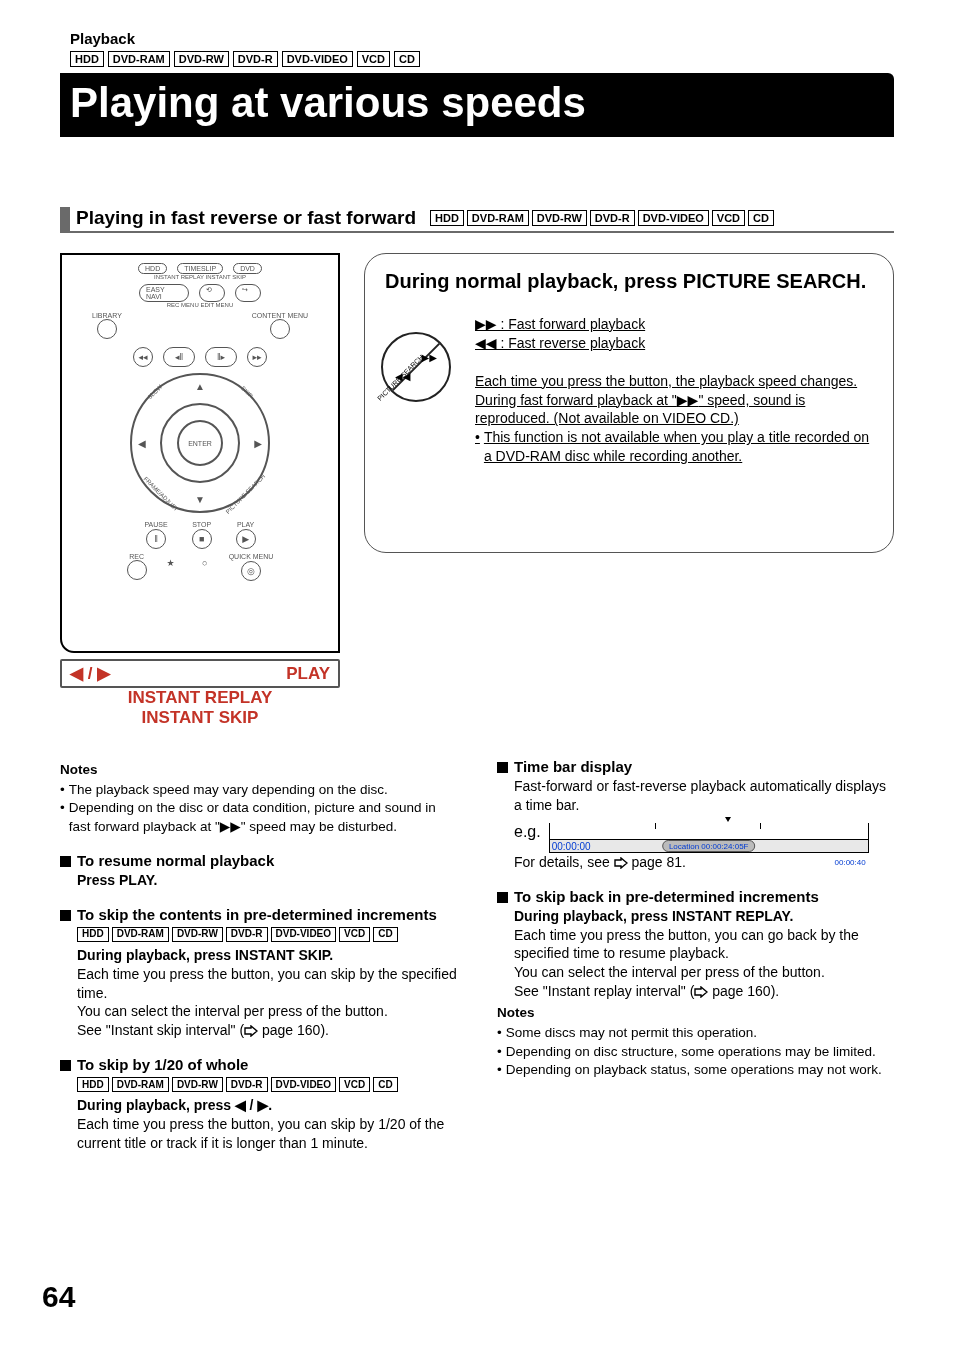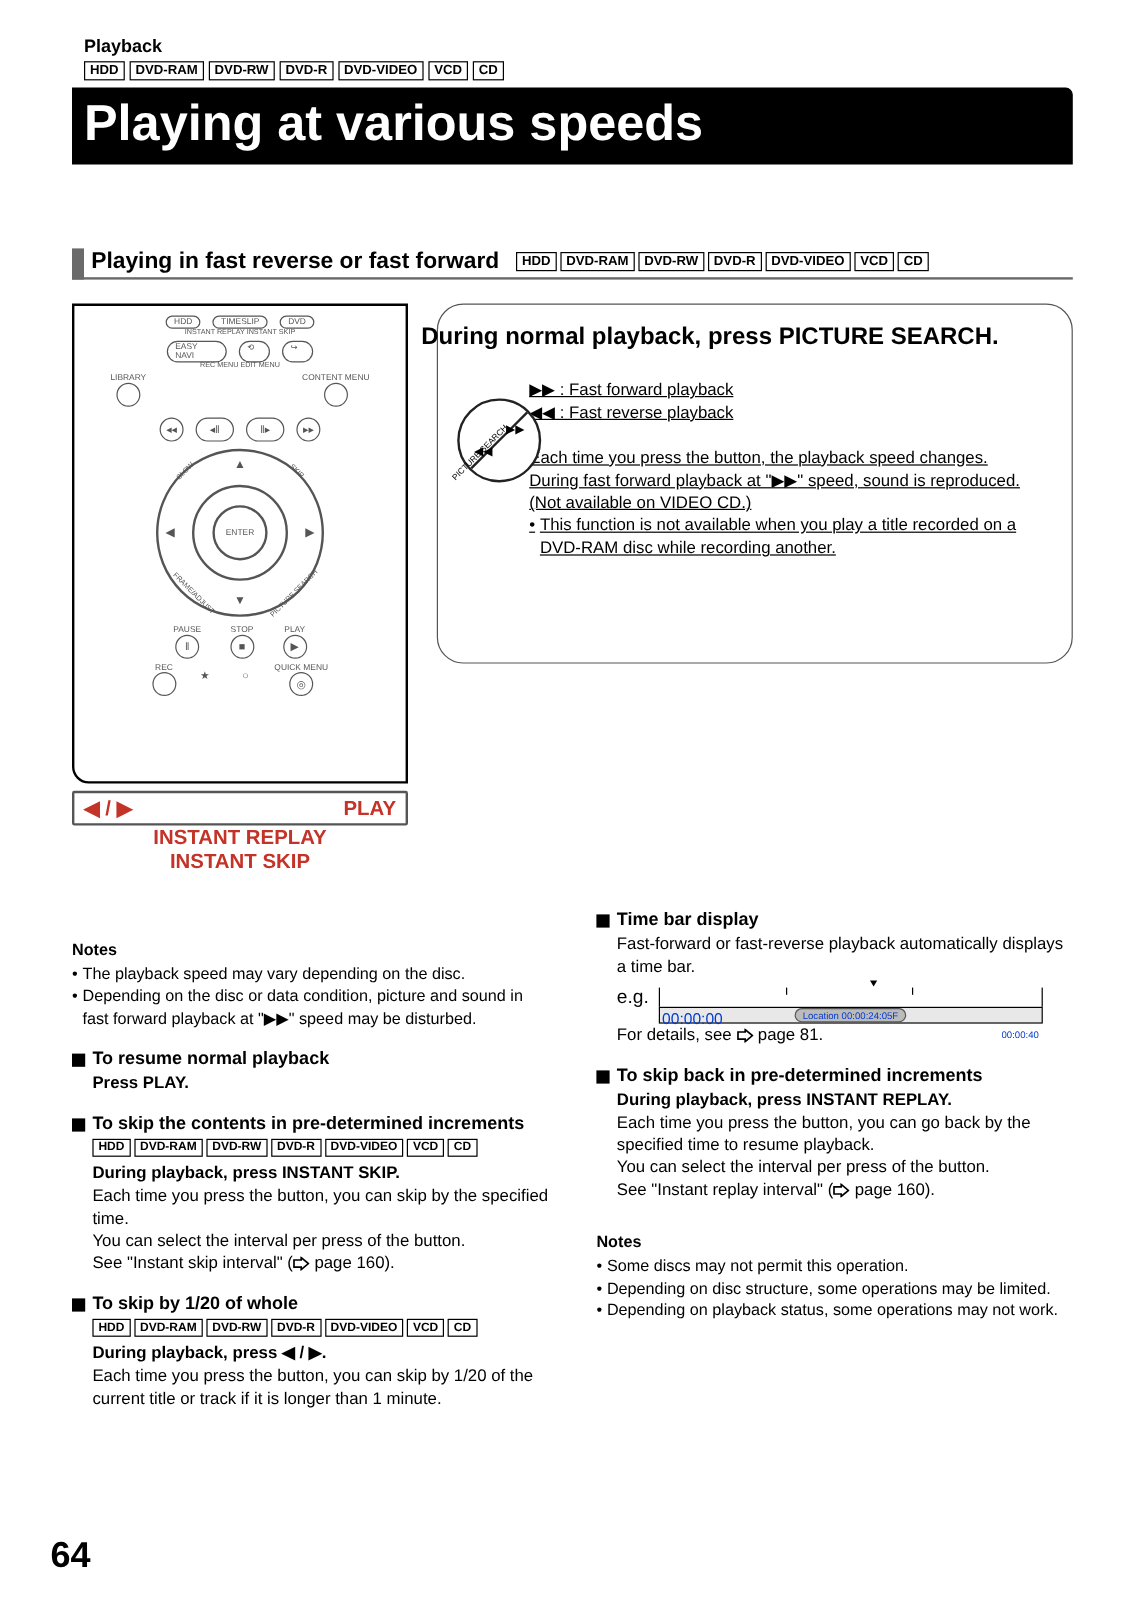--- a/index.html
+++ b/index.html
@@ -123,21 +123,21 @@
     display:flex; justify-content:space-between; align-items:center;
     border:2px solid #555; padding:2px 8px; border-radius:2px;
   }
   .redish { color:#c33327; font-weight:bold; font-size:17px; }
   .red-center { text-align:center; color:#c33327; font-weight:bold; font-size:17px; }
   
   .bubble-wrap { flex:1; position:relative; }
   .bubble {
     border: 1px solid #555;
     border-radius: 22px;
-    padding: 16px 20px 18px 76px;
+    padding: 16px 20px 18px 110px;
     position: relative;
     min-height: 300px;
   }
   .bubble-title {
     font-size: 20px; font-weight: bold; margin:0 0 22px -90px;
   }
   .rocker {
     position:absolute; left:16px; top:78px;
     width:80px; height:80px;
   }
@@ -145,21 +145,21 @@
     width:70px; height:70px; border:2px solid #222; border-radius:50%;
     position:relative; background:#fff;
   }
   .rocker-line { position:absolute; left:50%; top:0; bottom:0; width:2px; background:#222; transform:translateX(-50%) rotate(45deg);}
   .rocker-label { font-size:7px; position:absolute; bottom:-2px; left:-2px; transform:rotate(-45deg); transform-origin:left bottom;}
   .rocker-ff { position:absolute; top:18px; right:12px; font-size:10px;}
   .rocker-fr { position:absolute; bottom:18px; left:12px; font-size:10px;}
   .bubble-text { font-size: 14px; line-height:1.35;text-decoration:underline; }
   .arrow-glyph { font-family: inherit; }
   .notes-block { font-size: 13.5px; line-height: 1.35; }
-  .notes-head { font-weight:bold; margin: 25px 0 2px; }
+  .notes-head { font-weight:bold; margin: 3px 0 2px; }
   .bullet { display:flex; gap:4px; }
   .bullet::before{ content:"•"; }
   
   .sq-head {
     display:flex; align-items:flex-start; gap:6px;
     font-weight:bold; font-size:15px; margin: 16px 0 2px;
   }
   .sq-head::before {
     content:""; width:11px; height:11px; background:#000; margin-top:4px; flex:0 0 11px;
   }
@@ -186,21 +186,21 @@
   .timebar-tick { position:absolute; top:0; height:6px; border-left:1px solid #000;}
   .timebar-line2 {
     border:1px solid #000; height:14px; position:relative;
     background:linear-gradient(#e8e8e8,#e8e8e8);
   }
   .loc-pill {
     position:absolute; left:50%; top:0; transform:translateX(-50%);
     background:#bbb; border:1px solid #555; border-radius:7px;
     font-size:8px; padding:0 6px; color:#003bd2; height:12px; line-height:11px;
   }
-  .time-left { position:absolute; left:2px; top:1px; color:#003bd2; font-size:13px;}
+  .time-left { position:absolute; left:2px; top:1px; color:#003bd2; font-size:10px;}
   .time-right { position:absolute; right:2px; top:18px; color:#003bd2; font-size:8px;}
   .tri { position:absolute; left:55%; top:-6px; width:0;height:0;
     border-left:3px solid transparent; border-right:3px solid transparent; border-top:5px solid #000;}
   .page-num {
     position:absolute; left:42px; bottom:36px;
     font-size:30px; font-weight:bold;
   }
 </style>
 </head>
 <body>

